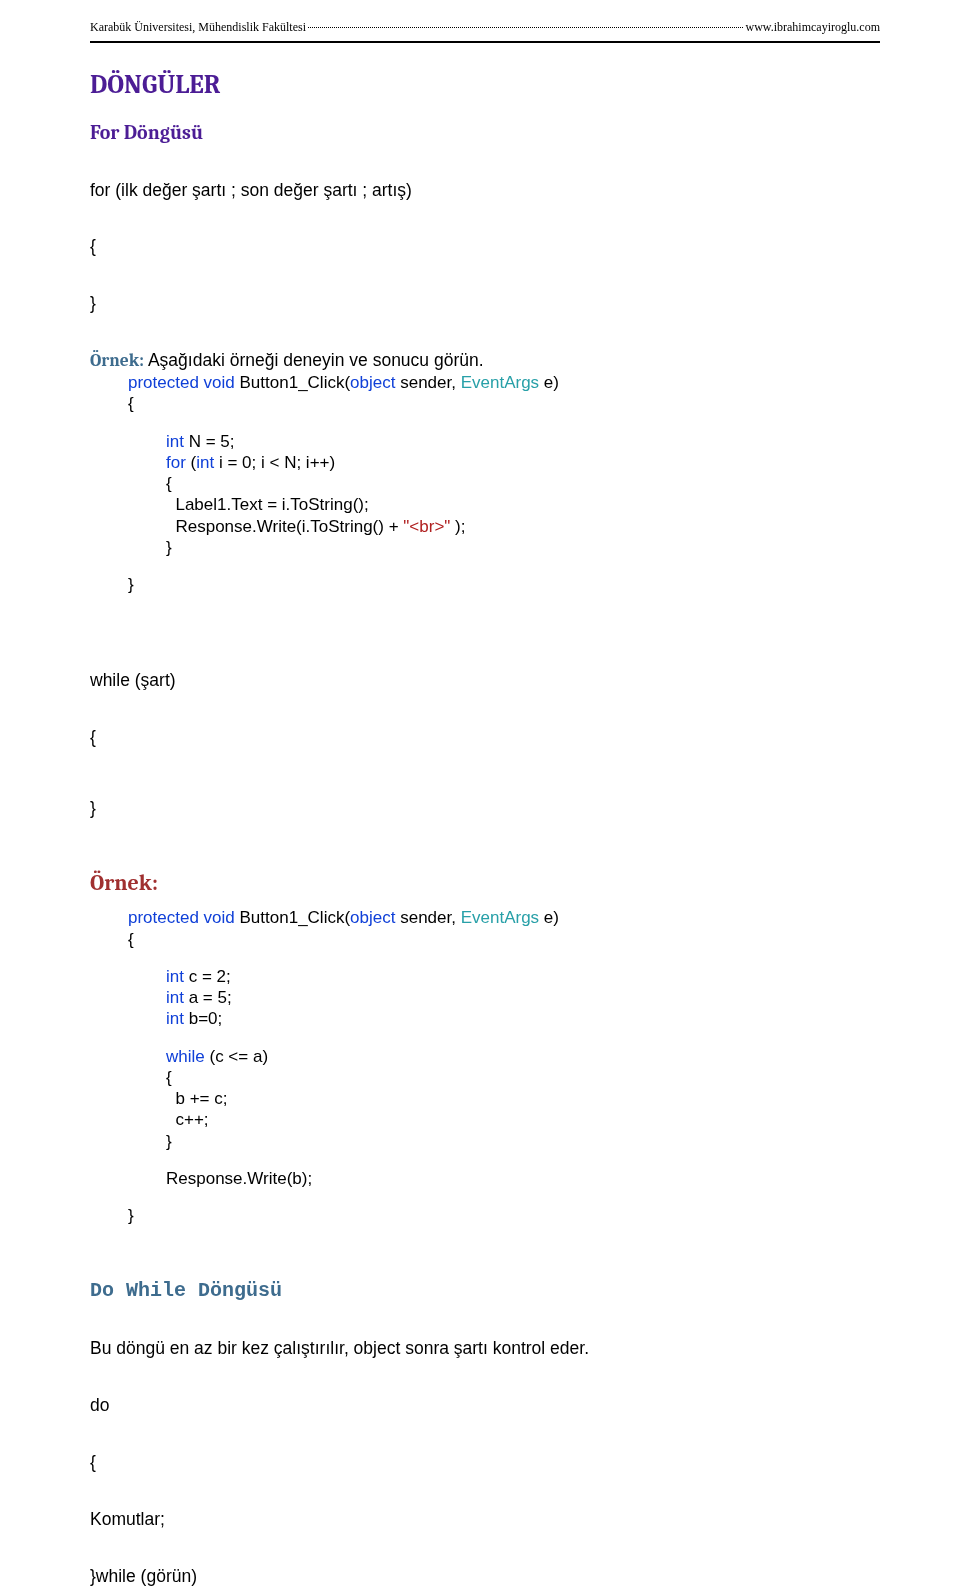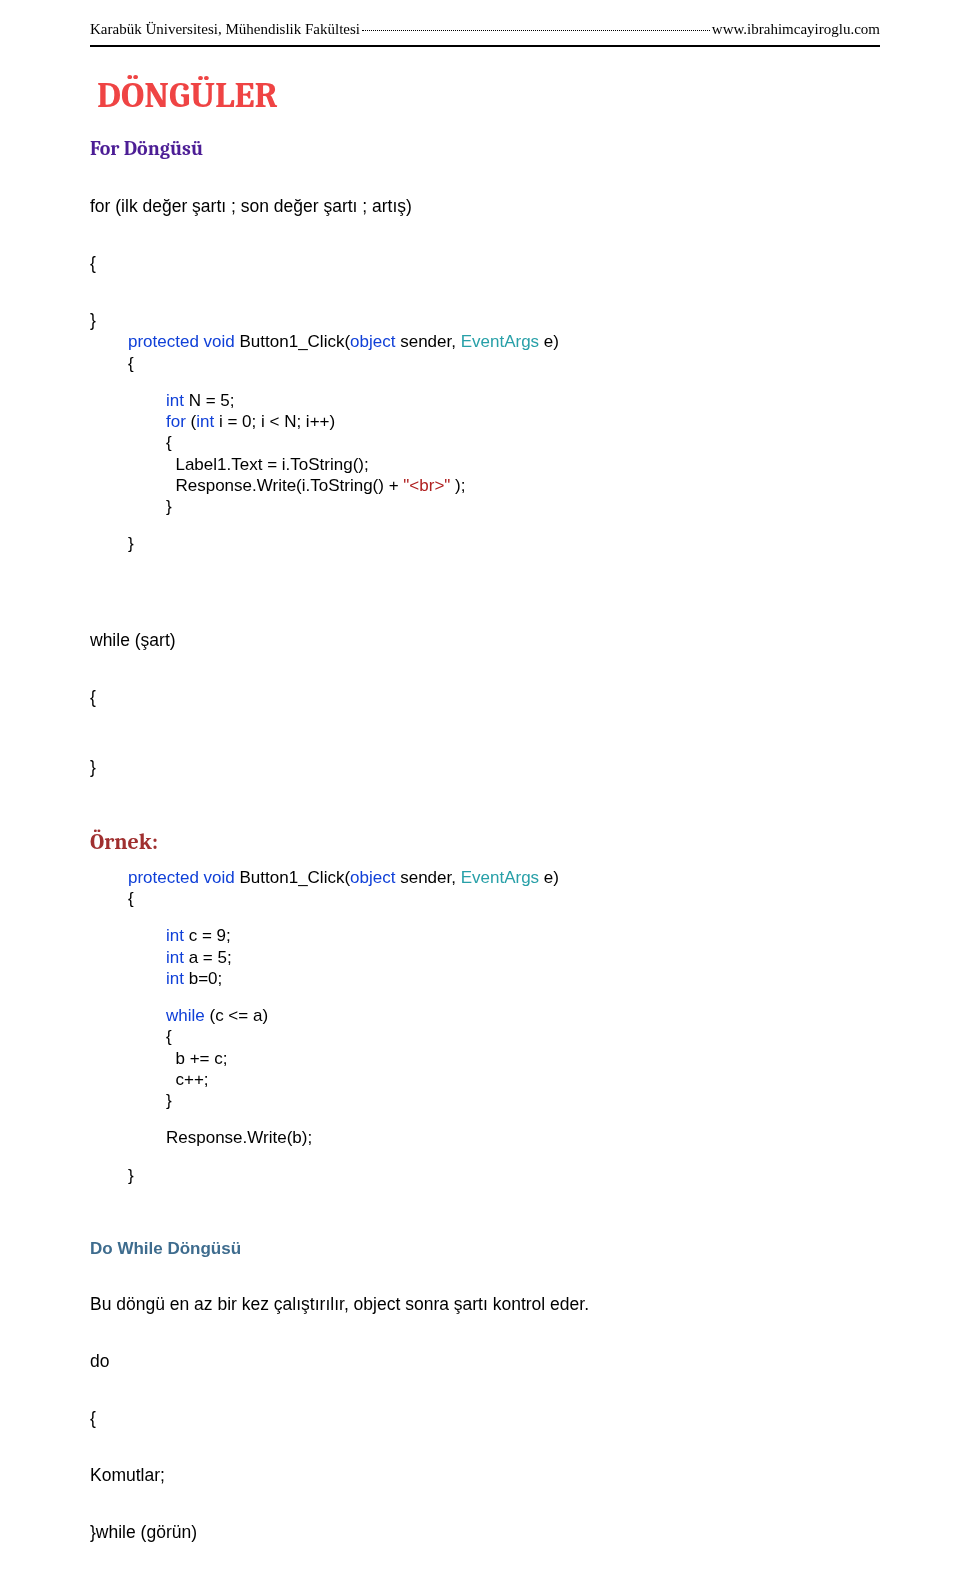--- a/index.html
+++ b/index.html
@@ -14,21 +14,21 @@
     margin: 0 auto;
     padding: 20px 80px 40px 90px;
     box-sizing: border-box;
     font-size: 17.5px;
     line-height: 1.25;
   }
   .header-line {
     display: flex;
     align-items: baseline;
     font-family: "Times New Roman", serif;
-    font-size: 15px;
+    font-size: 12px;
     margin-bottom: 6px;
   }
   .header-left {
     white-space: nowrap;
   }
   .header-dots {
     flex: 1;
     border-bottom: 1.5px dotted #000;
     margin: 0 2px;
     position: relative;
@@ -40,36 +40,36 @@
     white-space: nowrap;
   }
   hr.thick {
     border: none;
     border-top: 2px solid #000;
     margin: 0 0 26px 0;
   }
   .h-donguler {
     font-family: Cambria, "Times New Roman", serif;
     font-weight: bold;
-    color: #ef4444;
-    font-size: 36px;
-    margin: 18px 0 18px 7px;
+    color: #4c1d95;
+    font-size: 26px;
+    margin: 18px 0 18px 0;
   }
   .h-section {
     font-family: Cambria, "Times New Roman", serif;
     font-weight: bold;
     color: #4c1d95;
     font-size: 20px;
     margin: 18px 0 2px 0;
   }
   .h-section-lg {
-    font-family: Liberation Sans, sans-serif;
+    font-family: Liberation Mono, monospace;
     font-weight: bold;
     color: #3e6c8e;
-    font-size: 17px;
+    font-size: 20px;
     margin: 20px 0 2px 0;
   }
   .h-ornek {
     font-family: Cambria, "Times New Roman", serif;
     font-weight: bold;
     color: #a03030;
     font-size: 22px;
     margin: 18px 0 10px 0;
   }
   .plain {
@@ -112,20 +112,21 @@
     <span class="header-right">www.ibrahimcayiroglu.com</span>
   </div>
   <hr class="thick">
 
   <div class="h-donguler">DÖNGÜLER</div>
 
   <div class="h-section">For Döngüsü</div>
   <div class="plain">for (ilk değer şartı ; son değer şartı ; artış)</div>
   <div class="plain">{</div>
   <div class="plain">}</div>
+  <div class="plain"><span class="ornek-label">Örnek:</span><span> Aşağıdaki örneği deneyin ve sonucu görün.</span></div>
 
   <div class="code indent1"><span class="blue">protected</span><span class="blue"> void</span><span class="blk"> Button1_Click(</span><span class="blue">object</span><span class="blk"> sender, </span><span class="teal">EventArgs</span><span class="blk"> e)</span></div>
   <div class="code indent1">{</div>
   <div class="spacer"></div>
   <div class="code indent2"><span class="blue">int</span><span class="blk"> N = 5;</span></div>
   <div class="code indent2"><span class="blue">for</span><span class="blk"> (</span><span class="blue">int</span><span class="blk"> i = 0; i &lt; N; i++)</span></div>
   <div class="code indent2">{</div>
   <div class="code indent2">  <span class="blk">Label1.Text = i.ToString();</span></div>
   <div class="code indent2">  <span class="blk">Response.Write(i.ToString() + </span><span class="red">"&lt;br&gt;"</span><span class="blk"> );</span></div>
   <div class="code indent2">}</div>
@@ -142,21 +143,21 @@
   <div class="plain">}</div>
 
   <div class="spacer"></div>
   <div class="spacer"></div>
 
   <div class="h-ornek">Örnek:</div>
 
   <div class="code indent1"><span class="blue">protected</span><span class="blue"> void</span><span class="blk"> Button1_Click(</span><span class="blue">object</span><span class="blk"> sender, </span><span class="teal">EventArgs</span><span class="blk"> e)</span></div>
   <div class="code indent1">{</div>
   <div class="spacer"></div>
-  <div class="code indent2"><span class="blue">int</span><span class="blk"> c = 9;</span></div>
+  <div class="code indent2"><span class="blue">int</span><span class="blk"> c = 2;</span></div>
   <div class="code indent2"><span class="blue">int</span><span class="blk"> a = 5;</span></div>
   <div class="code indent2"><span class="blue">int</span><span class="blk"> b=0;</span></div>
   <div class="spacer"></div>
   <div class="code indent2"><span class="blue">while</span><span class="blk"> (c &lt;= a)</span></div>
   <div class="code indent2">{</div>
   <div class="code indent2">  <span class="blk">b += c;</span></div>
   <div class="code indent2">  <span class="blk">c++;</span></div>
   <div class="code indent2">}</div>
   <div class="spacer"></div>
   <div class="code indent2">Response.Write(b);</div>

